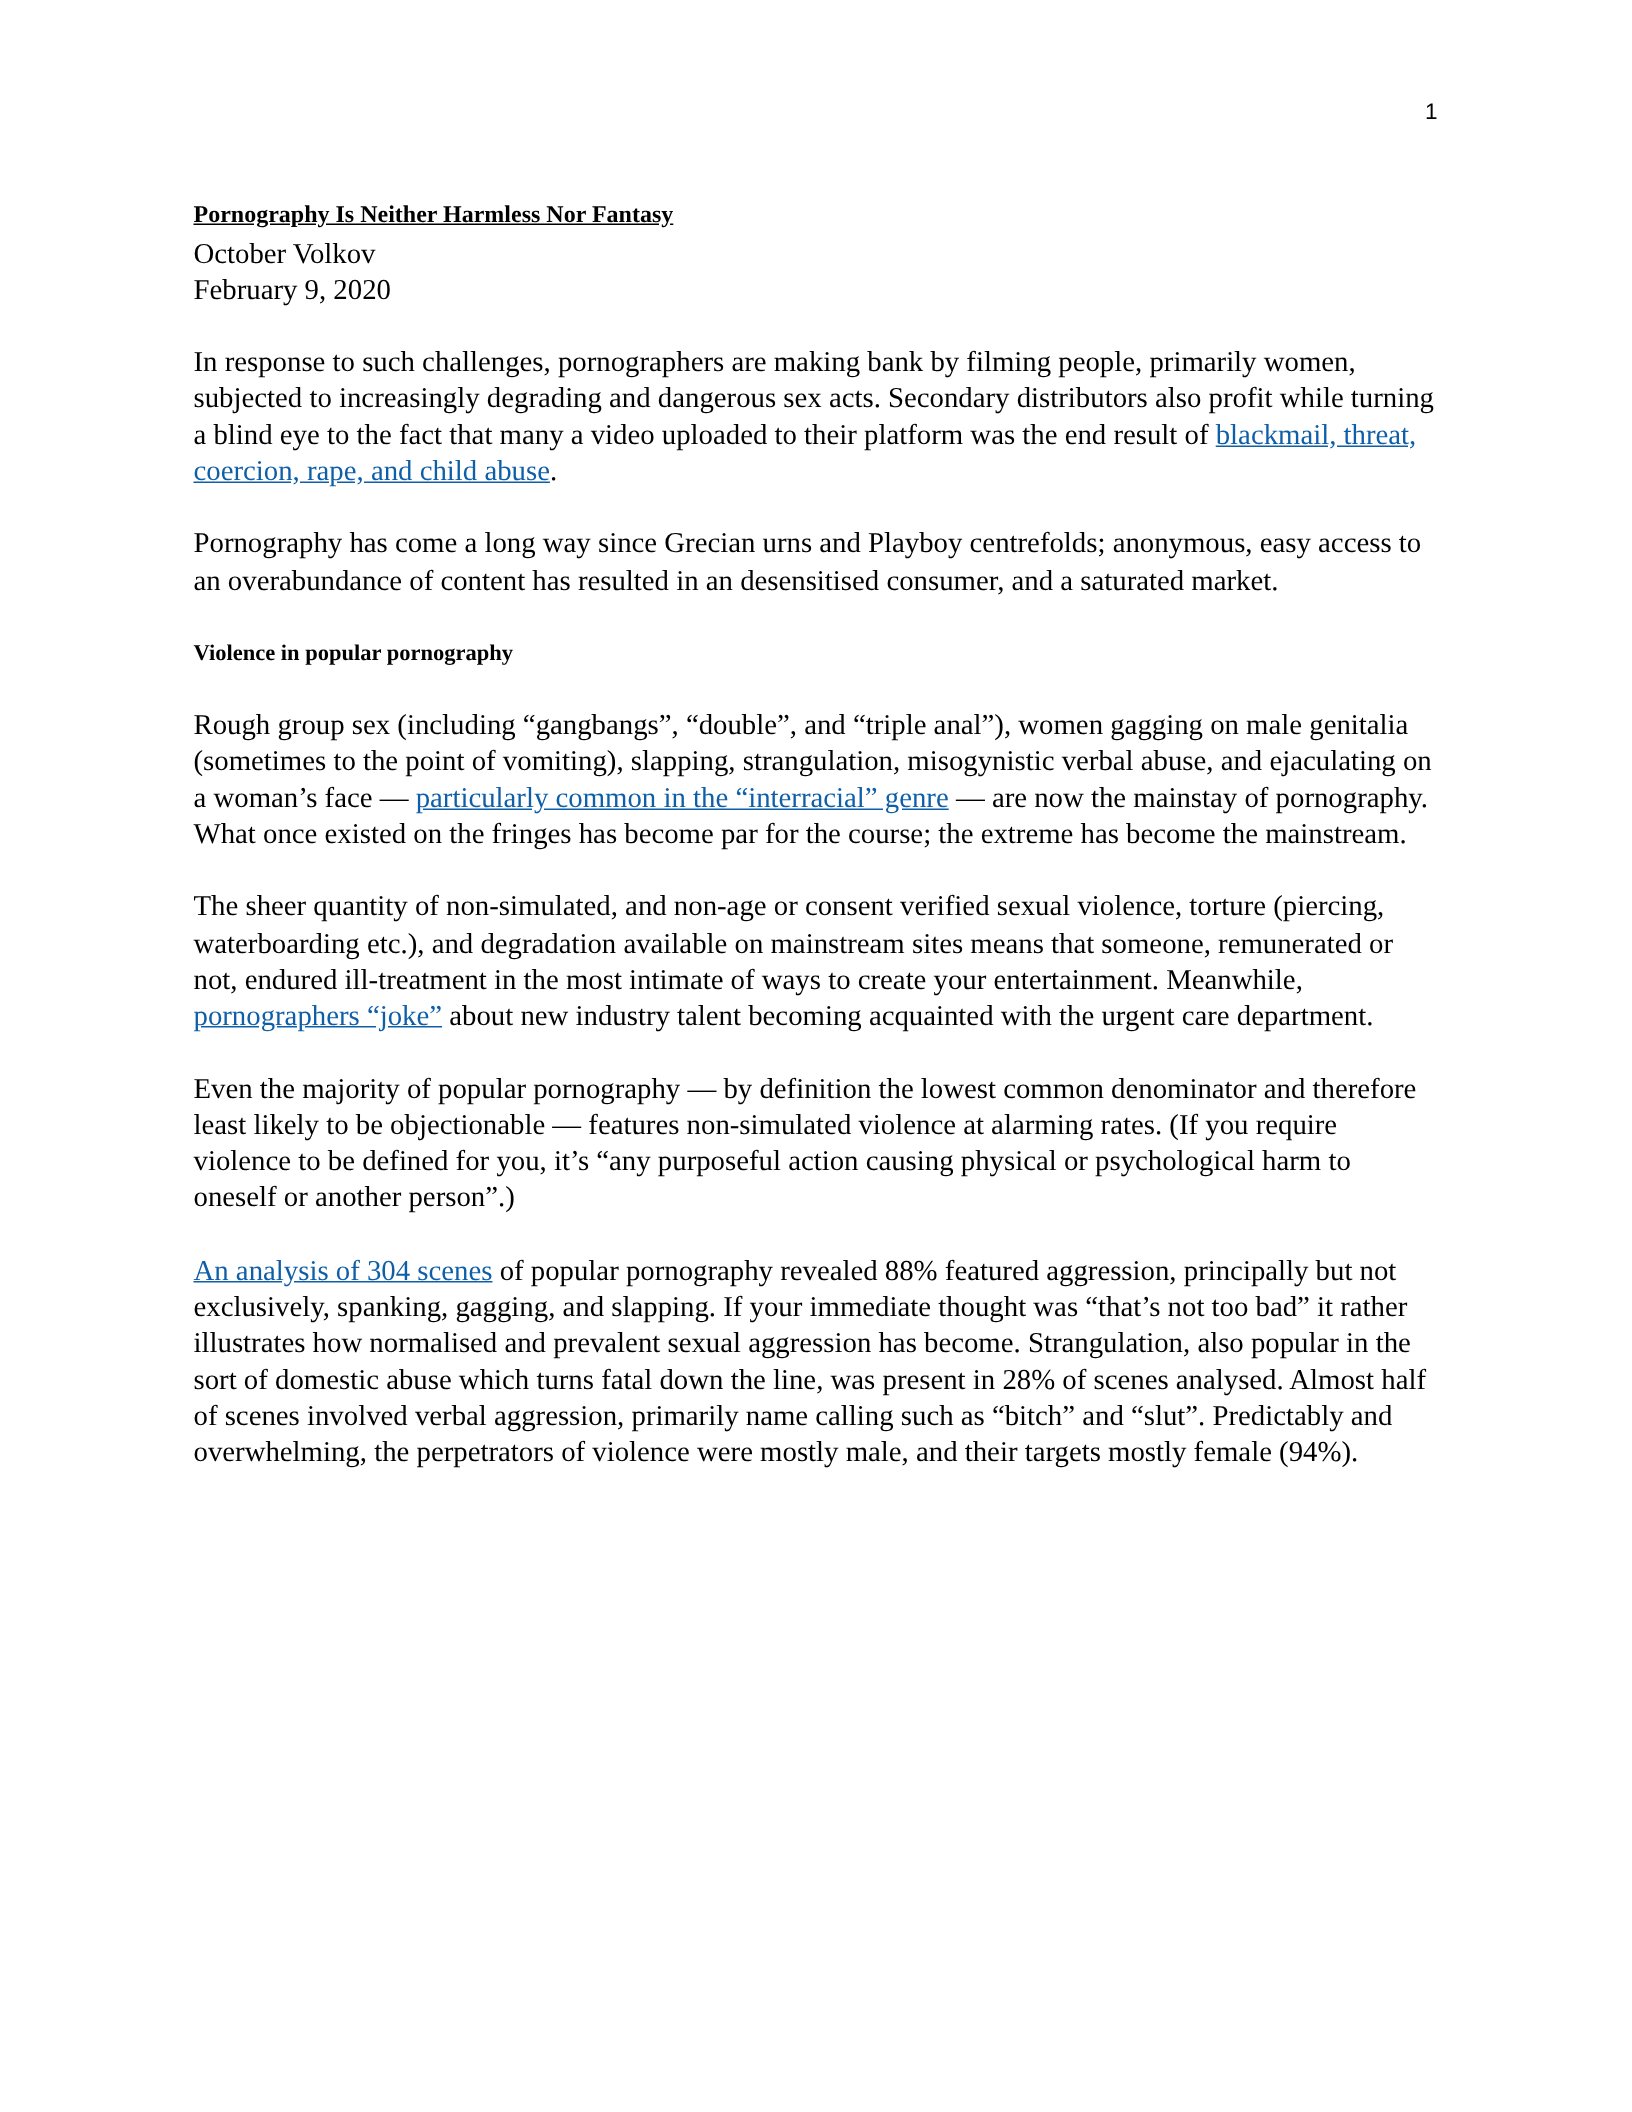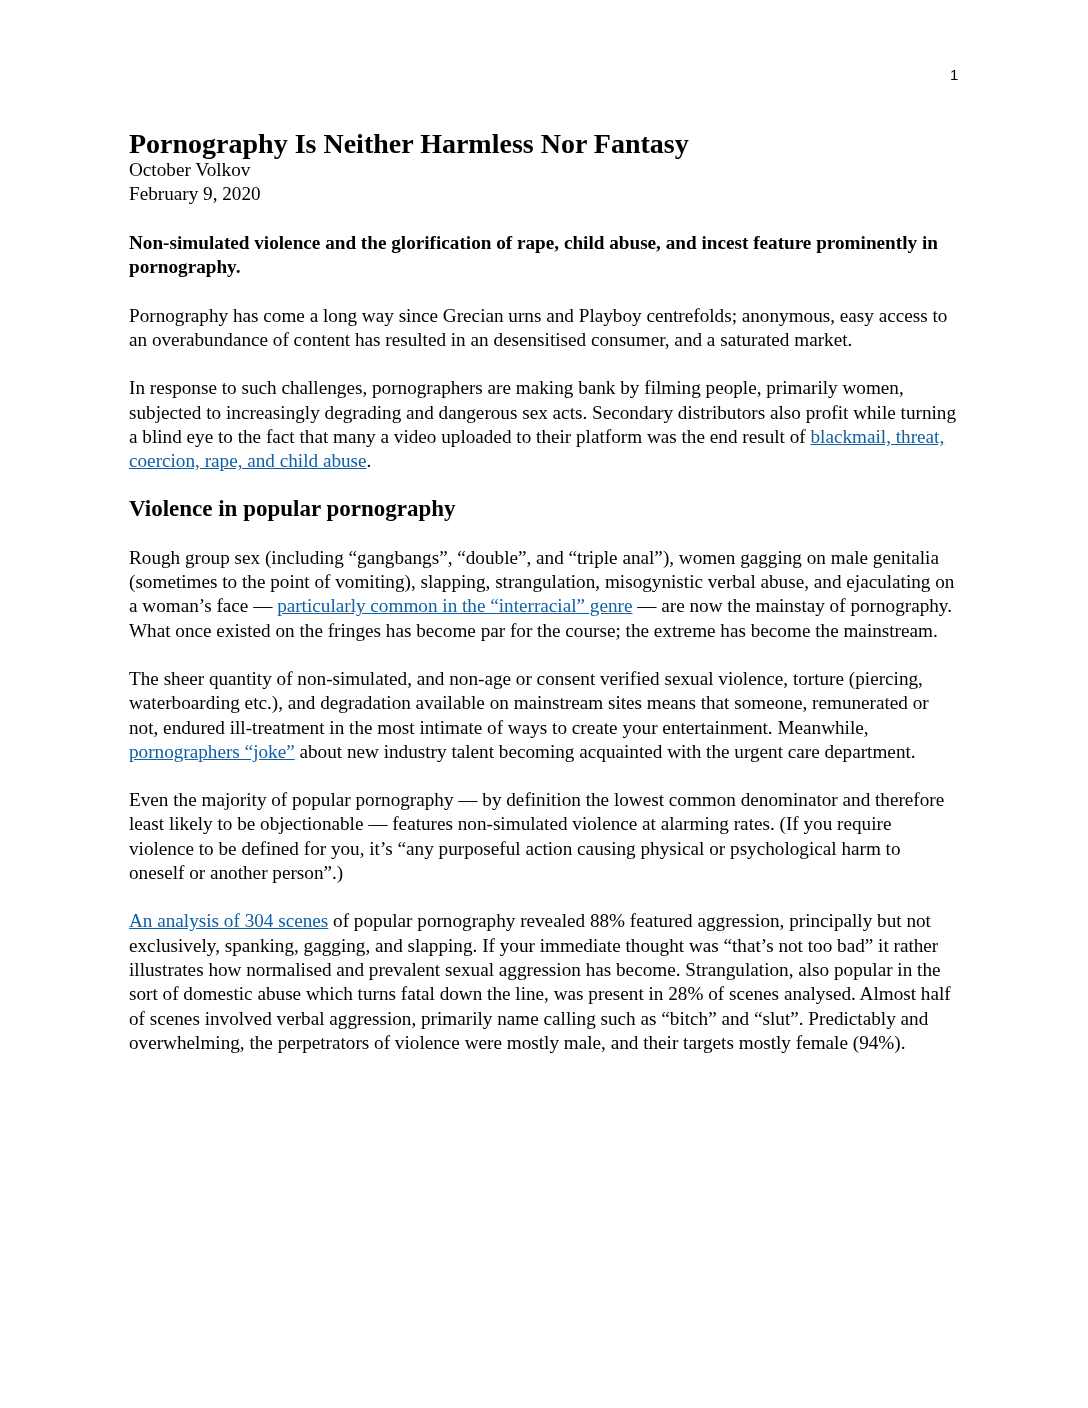--- a/index.html
+++ b/index.html
@@ -1,40 +1,39 @@
 <!DOCTYPE html>
 <html><head>
   <meta charset="utf-8">
   <style>
     html, body { margin: 0; padding: 0; background: #ffffff; }
     body { width: 1088px; height: 1408px; position: relative; overflow: hidden; font-family: "Liberation Serif", "DejaVu Serif", serif; color: #000; }
     .page-num { position: absolute; top: 66px; left: 950px; font-family: "Liberation Sans", "DejaVu Sans", sans-serif; font-size: 15px; }
     .content { position: absolute; left: 129px; top: 130px; width: 830px; font-size: 19.2px; line-height: 24.3px; }
-    .title { font-weight: bold; font-size: 28px; line-height: 27.5px; margin: 0; }
+    .title { font-weight: bold; font-size: 16px; line-height: 27.5px; margin: 0; text-decoration: underline; }
     .meta { margin: 0; }
     .lead { font-weight: bold; margin: 25px 0 0 0; }
     p { margin: 24px 0 0 0; }
-    h2 { font-size: 23px; font-weight: bold; margin: 24px 0 0 0; line-height: 24.3px; }
+    h2 { font-size: 15px; font-weight: bold; margin: 24px 0 0 0; line-height: 24.3px; }
     a { color: #0f5fa8; text-decoration: underline; }
   </style>
 </head>
 <body>
 
 <div class="page-num">1</div>
 
 <div class="content">
   <div class="title">Pornography Is Neither Harmless Nor Fantasy</div>
   <div class="meta">October Volkov</div>
   <div class="meta">February 9, 2020</div>
 
-  <div class="lead">Non-simulated violence and the glorification of rape, child abuse, and incest feature prominently in pornography.</div>
+
+  <p><span>In response to such challenges, pornographers are making bank by filming people, primarily women, subjected to increasingly degrading and dangerous sex acts. Secondary distributors also profit while turning a blind eye to the fact that many a video uploaded to their platform was the end result of </span><a>blackmail, threat, coercion, rape, and child abuse</a><span>.</span></p>
 
   <p>Pornography has come a long way since Grecian urns and Playboy centrefolds; anonymous, easy access to an overabundance of content has resulted in an desensitised consumer, and a saturated market.</p>
-
-  <p><span>In response to such challenges, pornographers are making bank by filming people, primarily women, subjected to increasingly degrading and dangerous sex acts. Secondary distributors also profit while turning a blind eye to the fact that many a video uploaded to their platform was the end result of </span><a>blackmail, threat, coercion, rape, and child abuse</a><span>.</span></p>
 
   <h2>Violence in popular pornography</h2>
 
   <p><span>Rough group sex (including “gangbangs”, “double”, and “triple anal”), women gagging on male genitalia (sometimes to the point of vomiting), slapping, strangulation, misogynistic verbal abuse, and ejaculating on a woman’s face — </span><a>particularly common in the “interracial” genre</a><span> — are now the mainstay of pornography. What once existed on the fringes has become par for the course; the extreme has become the mainstream.</span></p>
 
   <p><span>The sheer quantity of non-simulated, and non-age or consent verified sexual violence, torture (piercing, waterboarding etc.), and degradation available on mainstream sites means that someone, remunerated or not, endured ill-treatment in the most intimate of ways to create your entertainment. Meanwhile, </span><a>pornographers “joke”</a><span> about new industry talent becoming acquainted with the urgent care department.</span></p>
 
   <p>Even the majority of popular pornography — by definition the lowest common denominator and therefore least likely to be objectionable — features non-simulated violence at alarming rates. (If you require violence to be defined for you, it’s “any purposeful action causing physical or psychological harm to oneself or another person”.)</p>
 
   <p><a>An analysis of 304 scenes</a><span> of popular pornography revealed 88% featured aggression, principally but not exclusively, spanking, gagging, and slapping. If your immediate thought was “that’s not too bad” it rather illustrates how normalised and prevalent sexual aggression has become. Strangulation, also popular in the sort of domestic abuse which turns fatal down the line, was present in 28% of scenes analysed. Almost half of scenes involved verbal aggression, primarily name calling such as “bitch” and “slut”. Predictably and overwhelming, the perpetrators of violence were mostly male, and their targets mostly female (94%).</span></p>

